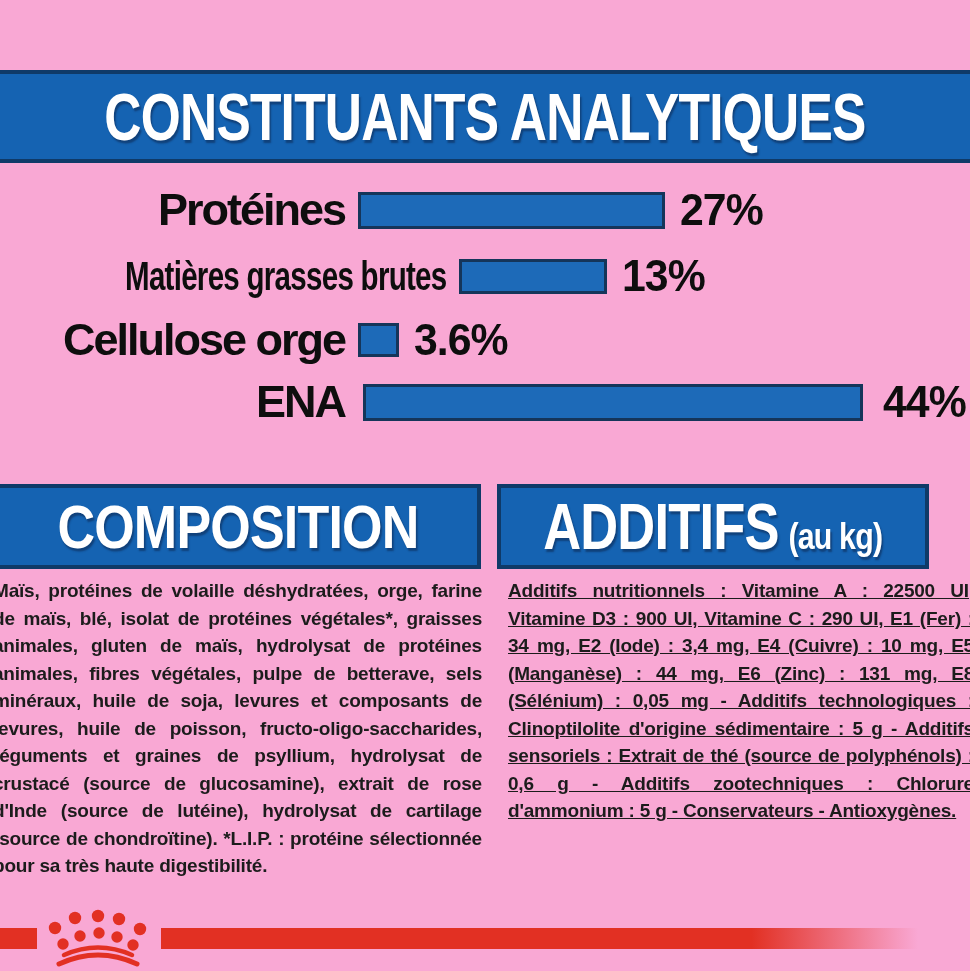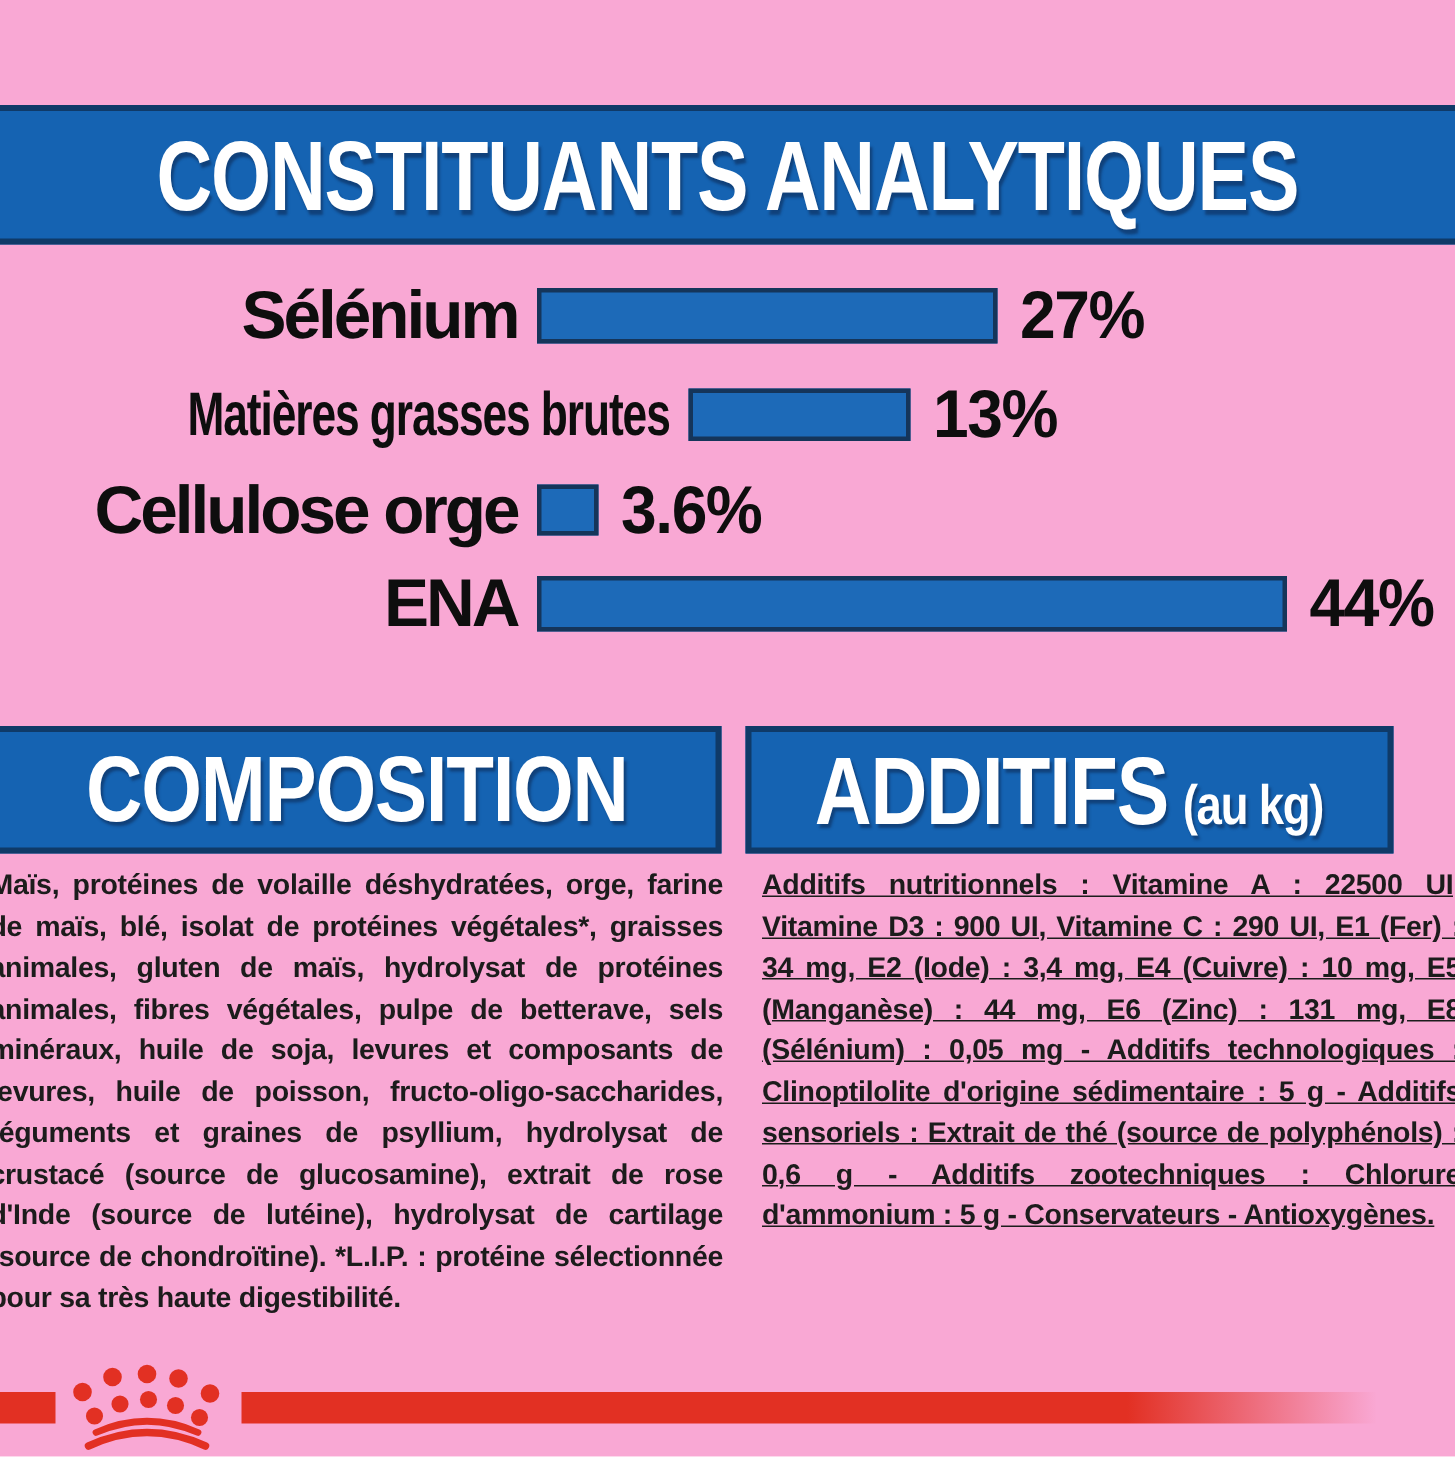--- a/index.html
+++ b/index.html
@@ -39,21 +39,21 @@
   .banner-add .title-suffix { font-size:37px; letter-spacing:-1px; }
 
   
   .chart-row {
     position:absolute; left:0; width:100%; height:58px;
     display:flex; align-items:center;
   }
   .row-0 { top:181px; }
   .row-1 { top:247px; }
   .row-2 { top:311px; }
-  .row-3 { top:373px; }
+  .row-3 { top:373px;justify-content:space-between; }
   .chart-label {
     flex:0 0 345px; text-align:right; color:#0e0e0e;
     font-weight:bold; font-size:45px; letter-spacing:-2px;
     white-space:nowrap; overflow:visible;
   }
   .row-1 .chart-label {
     font-size:41px; letter-spacing:-1px;
     transform:scaleX(0.72); transform-origin:right center;
   }
   .bar {
@@ -89,21 +89,21 @@
 </head>
 <body>
 
 <div class="page">
 
   <div class="banner banner-main">
     <span class="banner-text">CONSTITUANTS ANALYTIQUES</span>
   </div>
 
   <div class="chart-row row-0">
-    <span class="chart-label">Sélénium</span>
+    <span class="chart-label">Protéines</span>
     <div class="bar" style="width: 307px;"></div>
     <span class="chart-value">27%</span>
   </div>
 
   <div class="chart-row row-1">
     <span class="chart-label">Matières grasses brutes</span>
     <div class="bar" style="width: 148px;"></div>
     <span class="chart-value">13%</span>
   </div>
 

